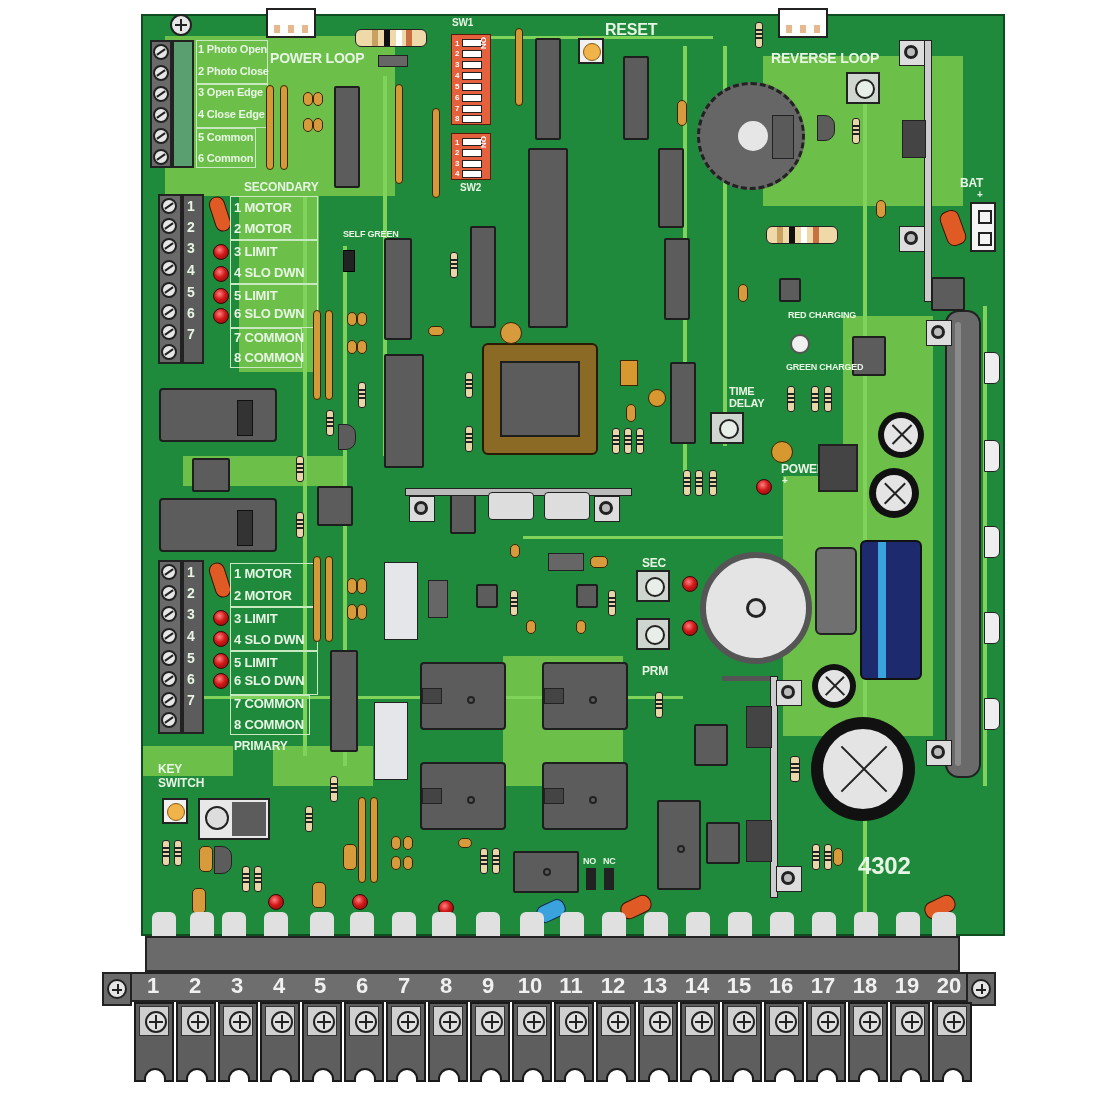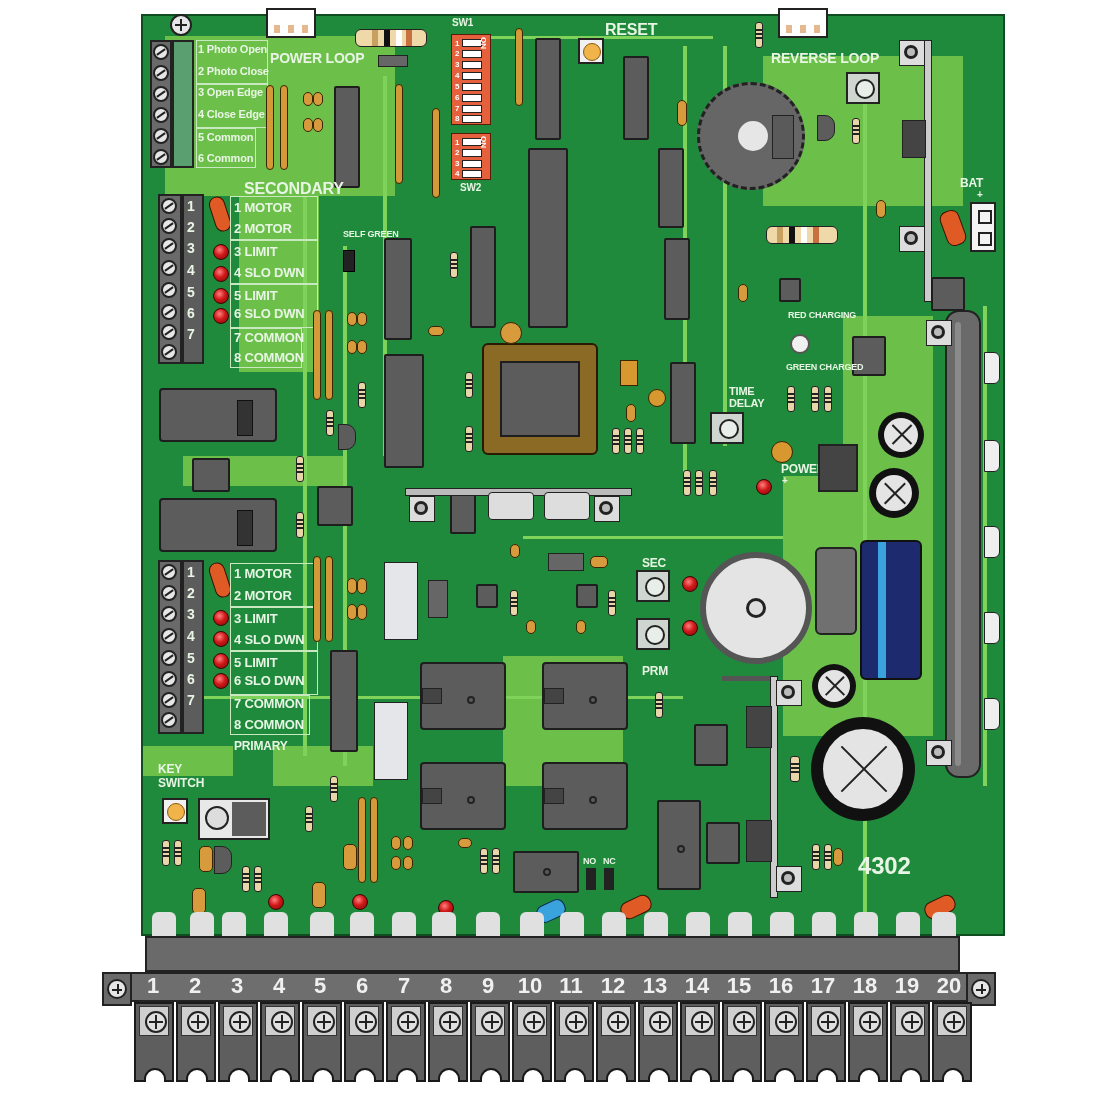--- a/index.html
+++ b/index.html
@@ -181,21 +181,21 @@
 <div class="ic" style="left:330px;top:650px;width:28px;height:102px;"></div>
 
 <div class="abs" style="left:482px;top:343px;width:116px;height:112px;background:#8a6a24;border:2px solid #2a1a04;border-radius:6px;box-sizing:border-box;">
   <div class="abs" style="left:16px;top:16px;width:80px;height:76px;background:#5c5c5c;border:2px solid #1e1e1e;box-sizing:border-box;"></div>
 </div>
 <div class="abs" style="left:500px;top:322px;width:20px;height:20px;border-radius:50%;background:#d79a3c;border:1.5px solid #3a2500;"></div>
 
 <div class="lbl sm" style="left:343px;top:229px;font-size:9px;">SELF GREEN</div>
 <div class="abs" style="left:343px;top:250px;width:10px;height:20px;background:#222;border:1px solid #000;"></div>
 
-<div class="lbl" style="left:244px;top:180px;font-size:16px;">SECONDARY</div>
+<div class="lbl" style="left:244px;top:180px;font-size:12px;">SECONDARY</div>
 <div class="abs" style="left:158px;top:194px;width:24px;height:170px;background:#6a6a6a;border:2px solid #222;box-sizing:border-box;"></div>
 <div class="abs" style="left:182px;top:194px;width:22px;height:170px;background:#5c5c5c;border:2px solid #222;box-sizing:border-box;"></div>
 <div class="screw" style="left:161px;top:198px;"></div>
 <div class="screw" style="left:161px;top:218px;"></div>
 <div class="screw" style="left:161px;top:238px;"></div>
 <div class="screw" style="left:161px;top:260px;"></div>
 <div class="screw" style="left:161px;top:282px;"></div>
 <div class="screw" style="left:161px;top:304px;"></div>
 <div class="screw" style="left:161px;top:324px;"></div>
 <div class="screw" style="left:161px;top:344px;"></div>

